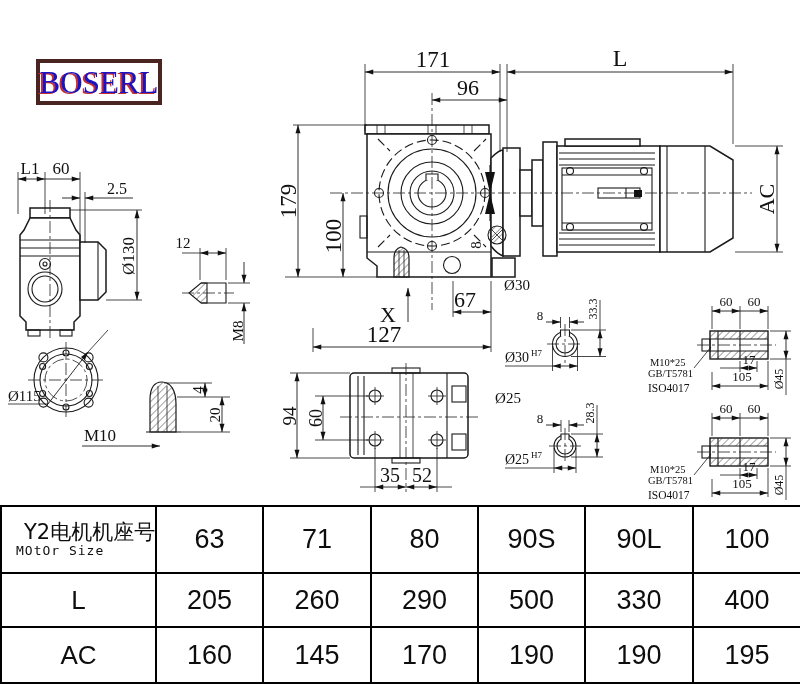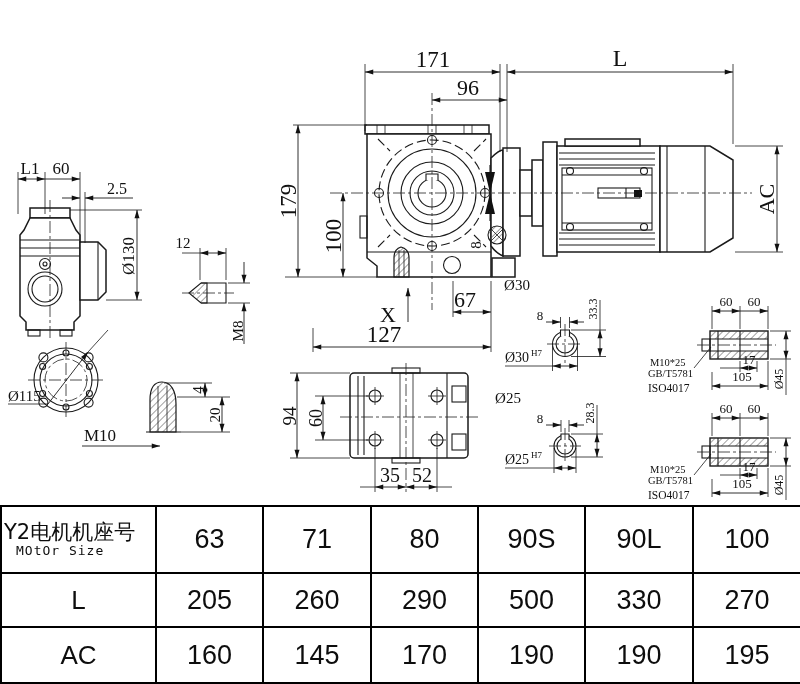--- a/index.html
+++ b/index.html
@@ -19,29 +19,32 @@
   .cl{fill:none;stroke:#222;stroke-width:0.8;stroke-dasharray:12 3 3 3;}
   .dsh{fill:none;stroke:#1a1a1a;stroke-width:1.1;stroke-dasharray:9 4;}
   .dim{fill:none;stroke:#1a1a1a;stroke-width:0.9;}
   .ext{fill:none;stroke:#1a1a1a;stroke-width:0.8;}
   #spec-table{position:absolute;left:0;top:505px;width:800px;height:179px;}
   table{border-collapse:collapse;table-layout:fixed;width:800px;height:179px;}
   td{border:2px solid #000;text-align:center;vertical-align:middle;padding:0;
      font-size:27px;color:#0d0d0d;}
   td.hd{font-size:27px;}
   .hcell{font-size:20px;line-height:1.15;text-align:left;}
-  .hcell .cn{font-family:"DejaVu Sans",sans-serif;font-size:21px;letter-spacing:0px;padding-left:2px;white-space:nowrap;}
+  .hcell .cn{font-family:"DejaVu Sans",sans-serif;font-size:21px;letter-spacing:0px;padding-left:2px;white-space:nowrap;margin-left:20px;}
   .hcell .en{font-family:"DejaVu Sans Mono",monospace;font-size:13px;letter-spacing:1px;padding-left:14px;white-space:nowrap;}
   .rowlab{font-size:26px;}
 </style>
 </head>
 <body>
 
 <div id="stage">
 
+  <div id="logo">
+    <span>BOSERL</span>
+  </div>
 
   <svg width="800" height="505" viewBox="0 0 800 505">
     <defs>
       <marker id="arr" viewBox="0 0 12 8" refX="11" refY="4" markerWidth="11" markerHeight="7" orient="auto-start-reverse">
         <path d="M0.5,0.8 L11,4 L0.5,7.2 Z" fill="#111"></path>
       </marker>
       <pattern id="hat" width="5" height="5" patternUnits="userSpaceOnUse" patternTransform="rotate(45)">
         <line x1="0" y1="0" x2="0" y2="5" stroke="#444" stroke-width="1"></line>
       </pattern>
     </defs>
@@ -441,21 +444,21 @@
         <td class="hd">90L</td>
         <td class="hd">100</td>
       </tr>
       <tr style="height:42px">
         <td class="rowlab">L</td>
         <td>205</td>
         <td>260</td>
         <td>290</td>
         <td>500</td>
         <td>330</td>
-        <td>270</td>
+        <td>400</td>
       </tr>
       <tr style="height:43px">
         <td class="rowlab">AC</td>
         <td>160</td>
         <td>145</td>
         <td>170</td>
         <td>190</td>
         <td>190</td>
         <td>195</td>
       </tr>

